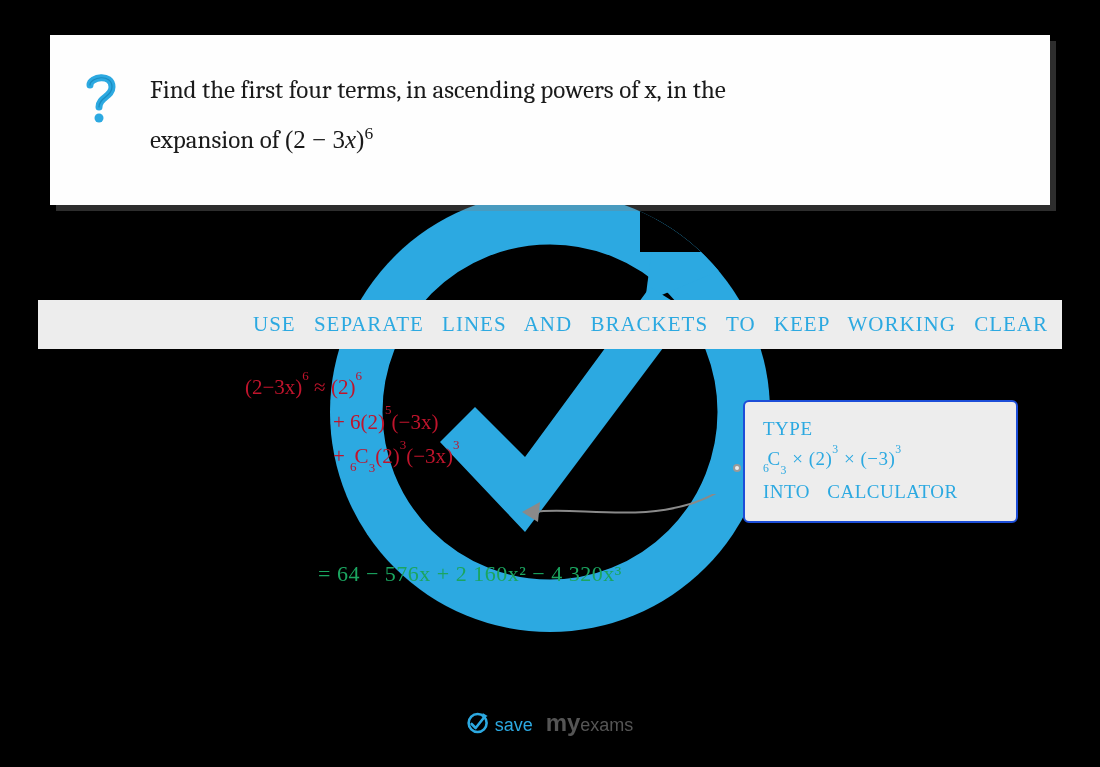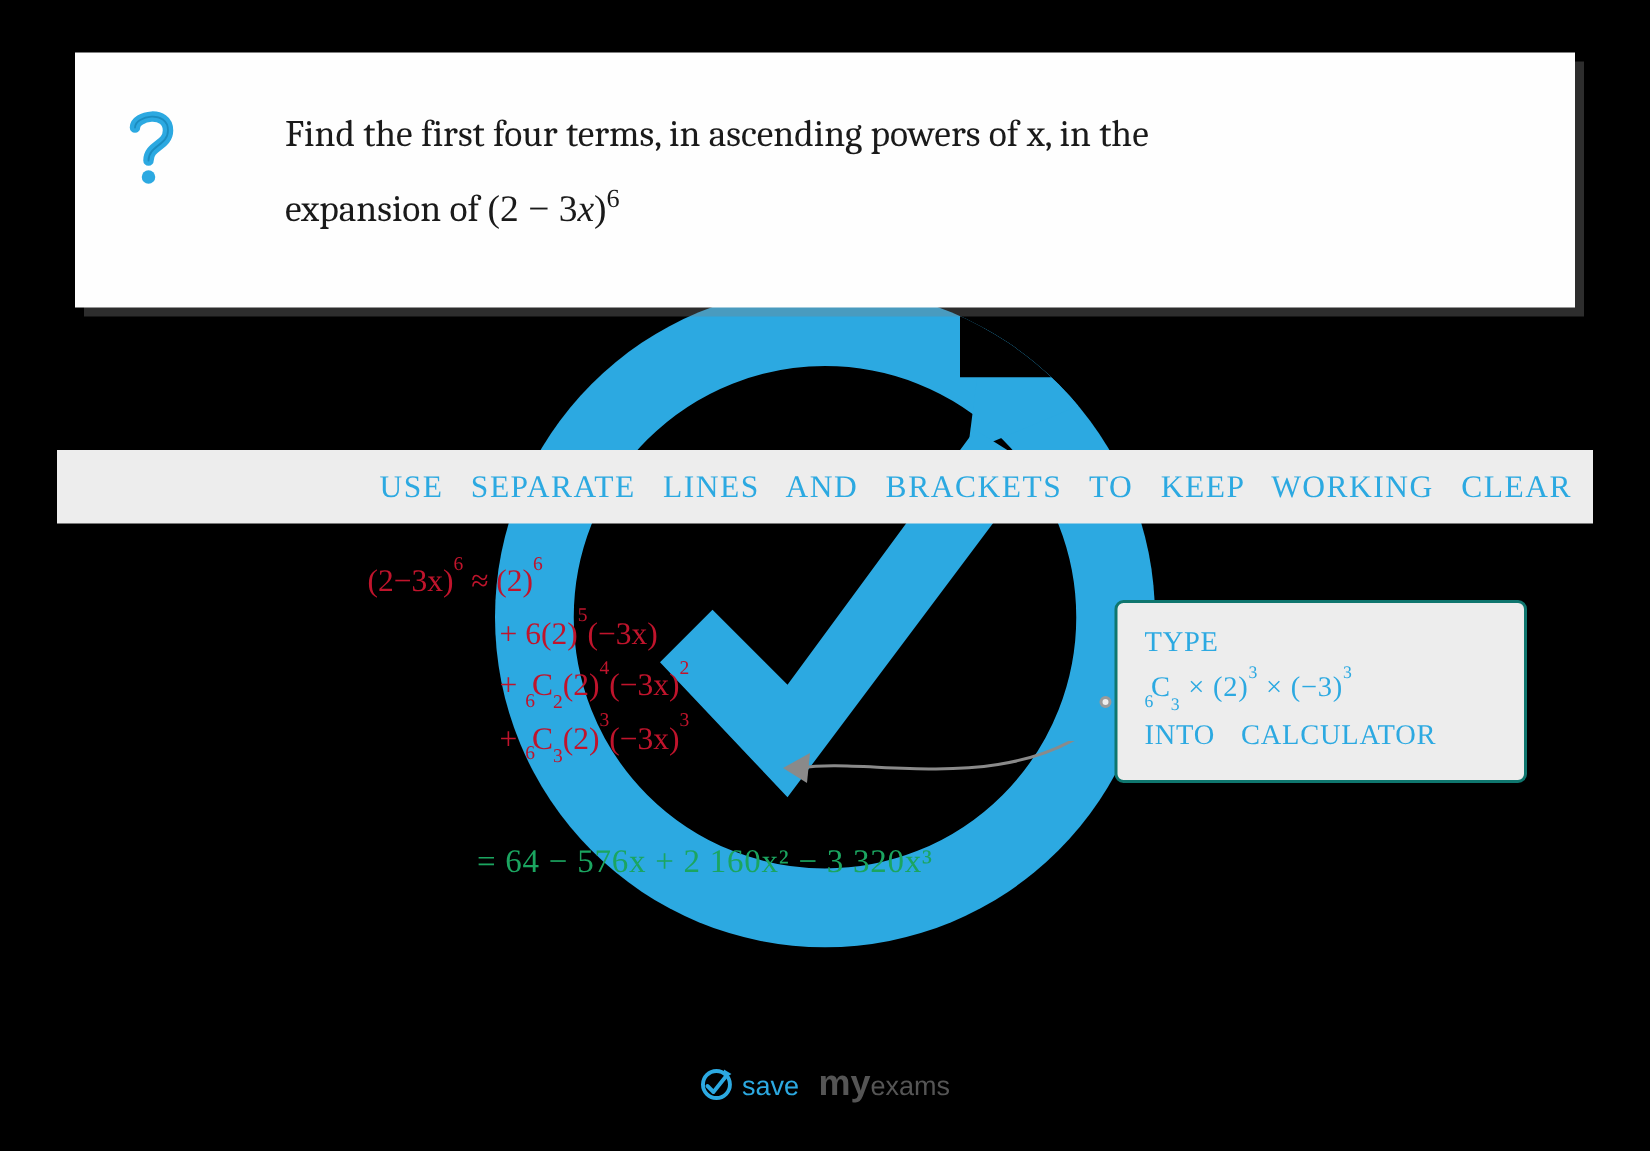--- a/index.html
+++ b/index.html
@@ -37,21 +37,20 @@
   .q-icon {
     flex: 0 0 auto;
     margin-right: 30px;
     margin-top: 6px;
   }
   .q-text {
     font-size: 25px;
     line-height: 2.0;
     color: #1a1a1a;
     font-family: Georgia, 'Cambria', serif;
-    margin-left: 40px;
   }
   .q-text .math { font-style: normal; font-family: Georgia, serif; }
   .q-text sup { font-size: 0.7em; }
   
   
   .tip-banner {
     position: absolute;
     top: 300px;
     left: 38px;
     right: 38px;
@@ -83,21 +82,21 @@
   .working sub.post { font-size: 0.62em; position: relative; top: 0.28em; margin-left:-0px; }
   .indent { display: inline-block; width: 88px; }
   
   
   .callout {
     position: absolute;
     top: 400px;
     right: 82px;
     width: 275px;
     background: #ededed;
-    border: 2px solid #0f766e;
+    border: 2px solid #1d4ed8;
     border-radius: 6px;
     padding: 12px 16px 14px 18px;
     font-family: 'Comic Sans MS', 'Segoe Print', cursive;
     color: #2ca9e1;
     font-size: 19px;
     line-height: 1.6;
     z-index: 2;
     letter-spacing: 0.5px;
   }
   .callout sup { font-size: 0.62em; position: relative; top:-0.45em; }
@@ -188,44 +187,41 @@
 <div class="tip-banner">USE SEPARATE LINES AND BRACKETS TO KEEP WORKING CLEAR</div>
 
 <div class="working">
   <div class="row">
     <span>(2−3x)</span><sup>6</sup><span> ≈ (2)</span><sup>6</sup>
   </div>
   <div class="row">
     <span class="indent"></span><span>+ 6(2)</span><sup>5</sup><span>(−3x)</span>
   </div>
   <div class="row">
-    <span class="indent"></span><span>+ </span><sub class="pre">6</sub><span>C</span><sub class="post">2</sub><span>(2)</span><sup>4</sup><span>(−3x)</span><sup>2</sup>
-  </div>
-  <div class="row">
     <span class="indent"></span><span>+ </span><sub class="pre">6</sub><span>C</span><sub class="post">3</sub><span>(2)</span><sup>3</sup><span>(−3x)</span><sup>3</sup>
   </div>
 </div>
 
 <div class="callout">
   <div class="callout-dot"></div>
   <div>TYPE</div>
   <div>
     <sub class="pre">6</sub><span>C</span><sub class="post">3</sub><span> × (2)</span><sup>3</sup><span> × (−3)</span><sup>3</sup>
   </div>
   <div class="spaced"><span>INTO</span> <span>CALCULATOR</span></div>
 </div>
 
 <div class="pointer">
   <svg width="230" height="45" viewBox="0 0 230 45">
     <path d="M 222 -20 C 160 40, 60 10, 14 18" fill="none" stroke="#8a8a8a" stroke-width="2"></path>
     <polygon points="2,18 20,8 18,28" fill="#8a8a8a"></polygon>
   </svg>
 </div>
 
-<div class="answer">= 64 − 576x + 2 160x² − 3 320x³</div>
+<div class="answer">= 64 − 576x + 2 160x² − 4 320x³</div>
 
 <div class="footer-brand">
   <svg width="22" height="22" viewBox="0 0 22 22">
     <circle cx="11" cy="11" r="9" fill="none" stroke="#2ca9e1" stroke-width="2.6"></circle>
     <polygon points="16,1 21,4 16,7" fill="#2ca9e1"></polygon>
     <path d="M 5 12 L 9 16 L 17 6" fill="none" stroke="#2ca9e1" stroke-width="2.6" stroke-linecap="round" stroke-linejoin="round"></path>
   </svg>
   <span><span class="t1">save</span><span class="t2">my</span><span class="t3">exams</span></span>
 </div>
 

